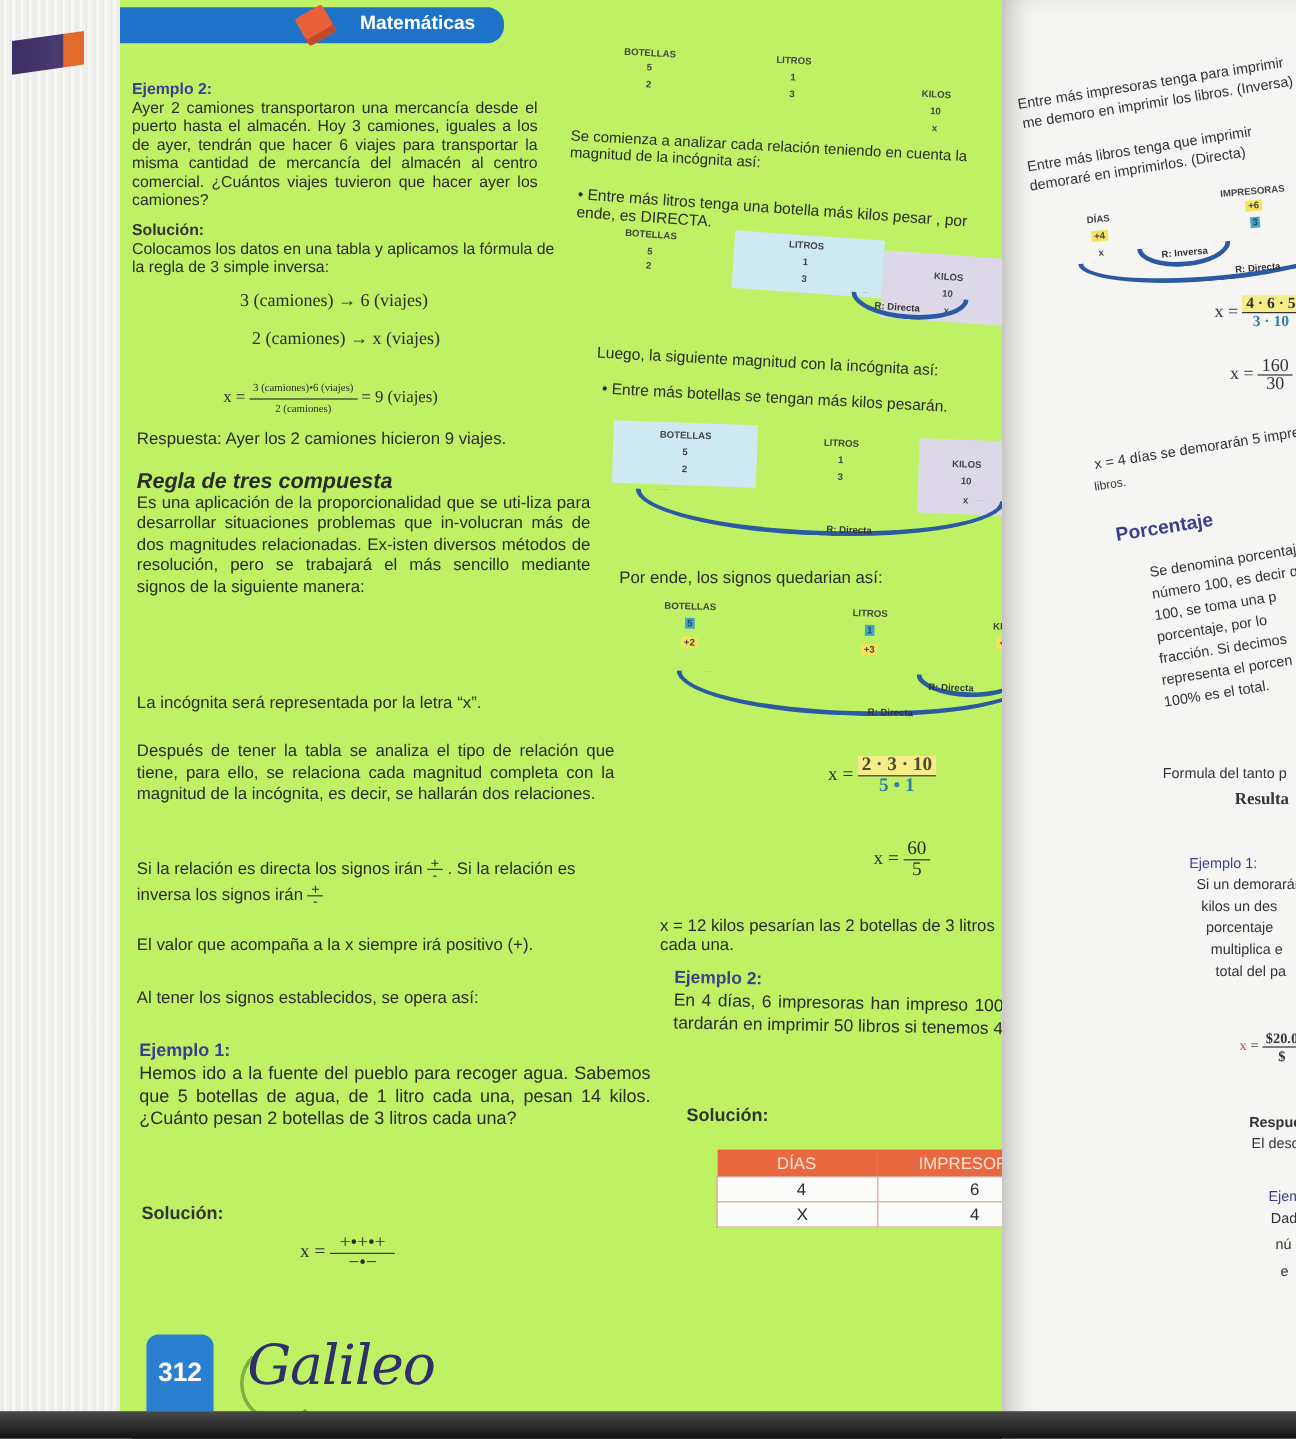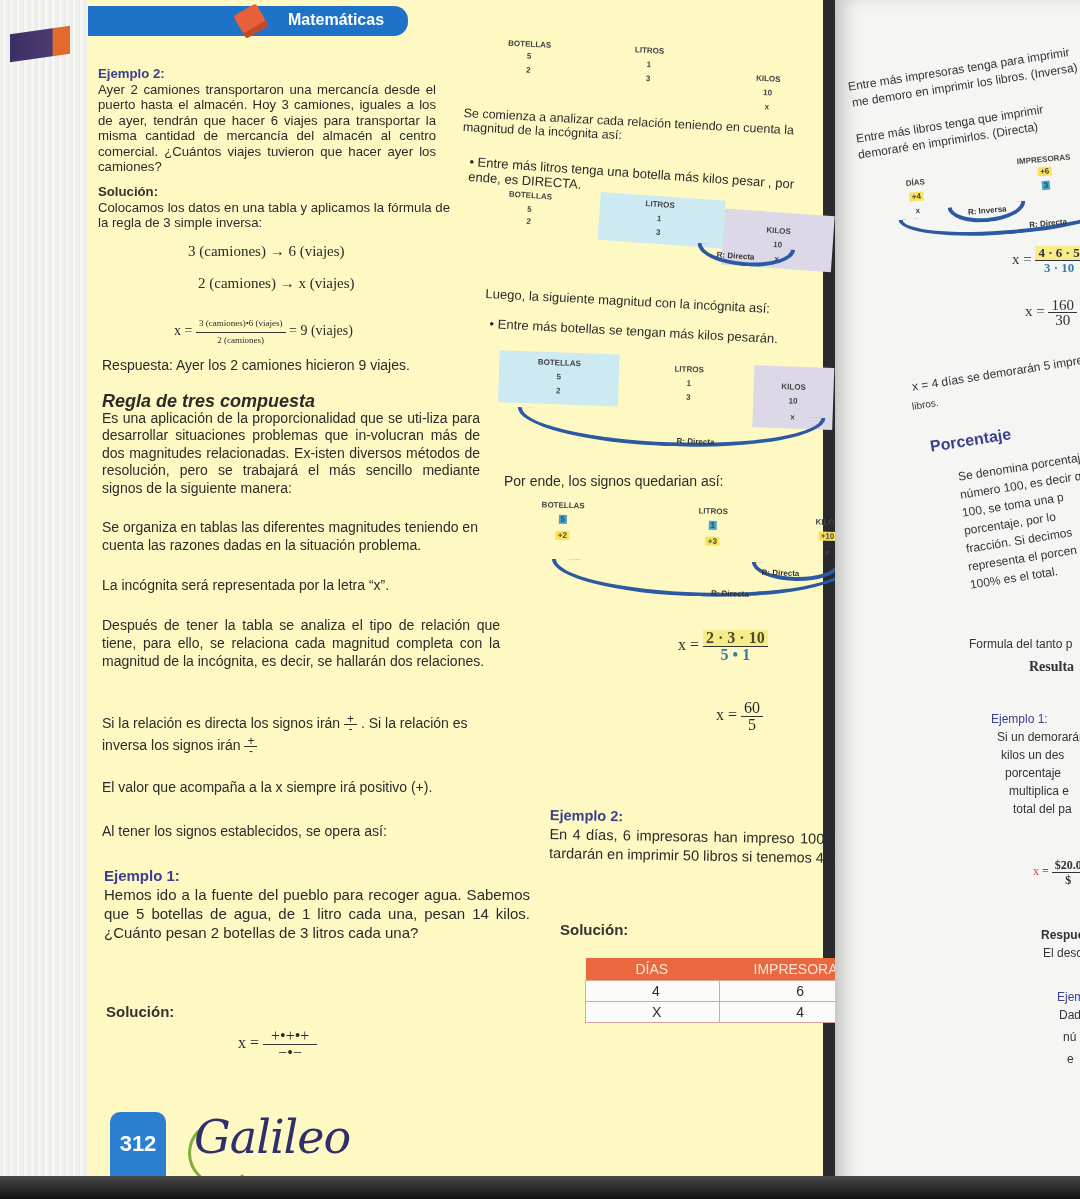--- a/index.html
+++ b/index.html
@@ -12,22 +12,22 @@
   .page-stack {
     position:absolute; left:0; top:0; width:110px; height:1199px;
     background:repeating-linear-gradient(90deg,#f3f3f1 0px,#e9e9e6 2px,#fafaf8 4px,#ececea 7px);
   }
   .page-stack .tab-strip {
     position:absolute; left:10px; top:30px; width:60px; height:28px;
     background:linear-gradient(90deg,#3c2f62 0%,#4a3b74 70%,#e26a2c 72%,#e26a2c 100%);
     transform:skewY(-8deg);
   }
   .left-page {
-    position:absolute; left:88px; top:0; width:735px; height:1190px;
-    background:#fef9c3;
+    position:absolute; left:100px; top:0; width:735px; height:1190px;
+    background:#bef264;
   }
   .right-page {
     position:absolute; left:835px; top:0; width:245px; height:1199px;
     background:#f5f5f3;
     border-left:2px solid #c9c9c6;
     box-shadow:inset 14px 0 22px -10px rgba(0,0,0,.25);
     overflow:hidden;
   }
   .bottom-shadow {
     position:absolute; left:0; top:1176px; width:1080px; height:23px;
@@ -123,21 +123,20 @@
       <span class="den">2 (camiones)</span>
     </span>
     <span>= 9 (viajes)</span>
   </div>
   <div class="col" style="left:14px; top:358px; font-size:14px;">Respuesta: Ayer los 2 camiones hicieron 9 viajes.</div>
 
   <div class="col" style="left:14px; top:394px; width:378px;">
     <div class="section-title">Regla de tres compuesta</div>
     <p class="p" style="font-size:14px; line-height:17.5px;">Es una aplicación de la proporcionalidad que se uti-liza para desarrollar situaciones problemas que in-volucran más de dos magnitudes relacionadas. Ex-isten diversos métodos de resolución, pero se trabajará el más sencillo mediante signos de la siguiente manera:</p>
   </div>
-  <div class="col" style="left:14px; top:518px; width:384px; font-size:14px; line-height:18px;">Se organiza en tablas las diferentes magnitudes teniendo en cuenta las razones dadas en la situación problema.</div>
   <div class="col" style="left:14px; top:578px; font-size:14px;">La incógnita será representada por la letra “x”.</div>
   <div class="col" style="left:14px; top:616px; width:398px; font-size:14px; line-height:18px;">
     <p class="p">Después de tener la tabla se analiza el tipo de relación que tiene, para ello, se relaciona cada magnitud completa con la magnitud de la incógnita, es decir, se hallarán dos relaciones.</p>
   </div>
   <div class="col" style="left:14px; top:712px; font-size:14px; line-height:22px; width:420px;">
     <span>Si la relación es directa los signos irán</span>
     <span class="frac" style="font-size:12px;">
       <span class="num" style="line-height:9px;">+</span>
       <span class="den" style="line-height:9px;">-</span>
     </span>
@@ -243,20 +242,21 @@
       <span class="den" style="color:#2f7fa6;">5 • 1</span>
     </span>
   </div>
   <div class="col serif" style="left:628px; top:700px; font-size:16px;">
     <span>x =</span>
     <span class="frac">
       <span class="num">60</span>
       <span class="den">5</span>
     </span>
   </div>
+  <div class="col" style="left:450px; top:764px; font-size:14px;">x = 12 kilos pesarían las 2 botellas de 3 litros cada una.</div>
 
   <div class="col" style="left:462px; top:806px; width:420px; font-size:14.5px; line-height:19px; transform:rotate(1deg); transform-origin:left top;">
     <div class="heading-blue">Ejemplo 2:</div>
     <p class="p">En 4 días, 6 impresoras han impreso 100 libros. ¿Cuántos días tardarán en imprimir 50 libros si tenemos 4 impresoras?</p>
   </div>
   <div class="col heading-dark" style="left:472px; top:922px; font-size:15px;">Solución:</div>
 
   <table class="orange-table" style="left:497px;">
     <tbody>
         <tr>

